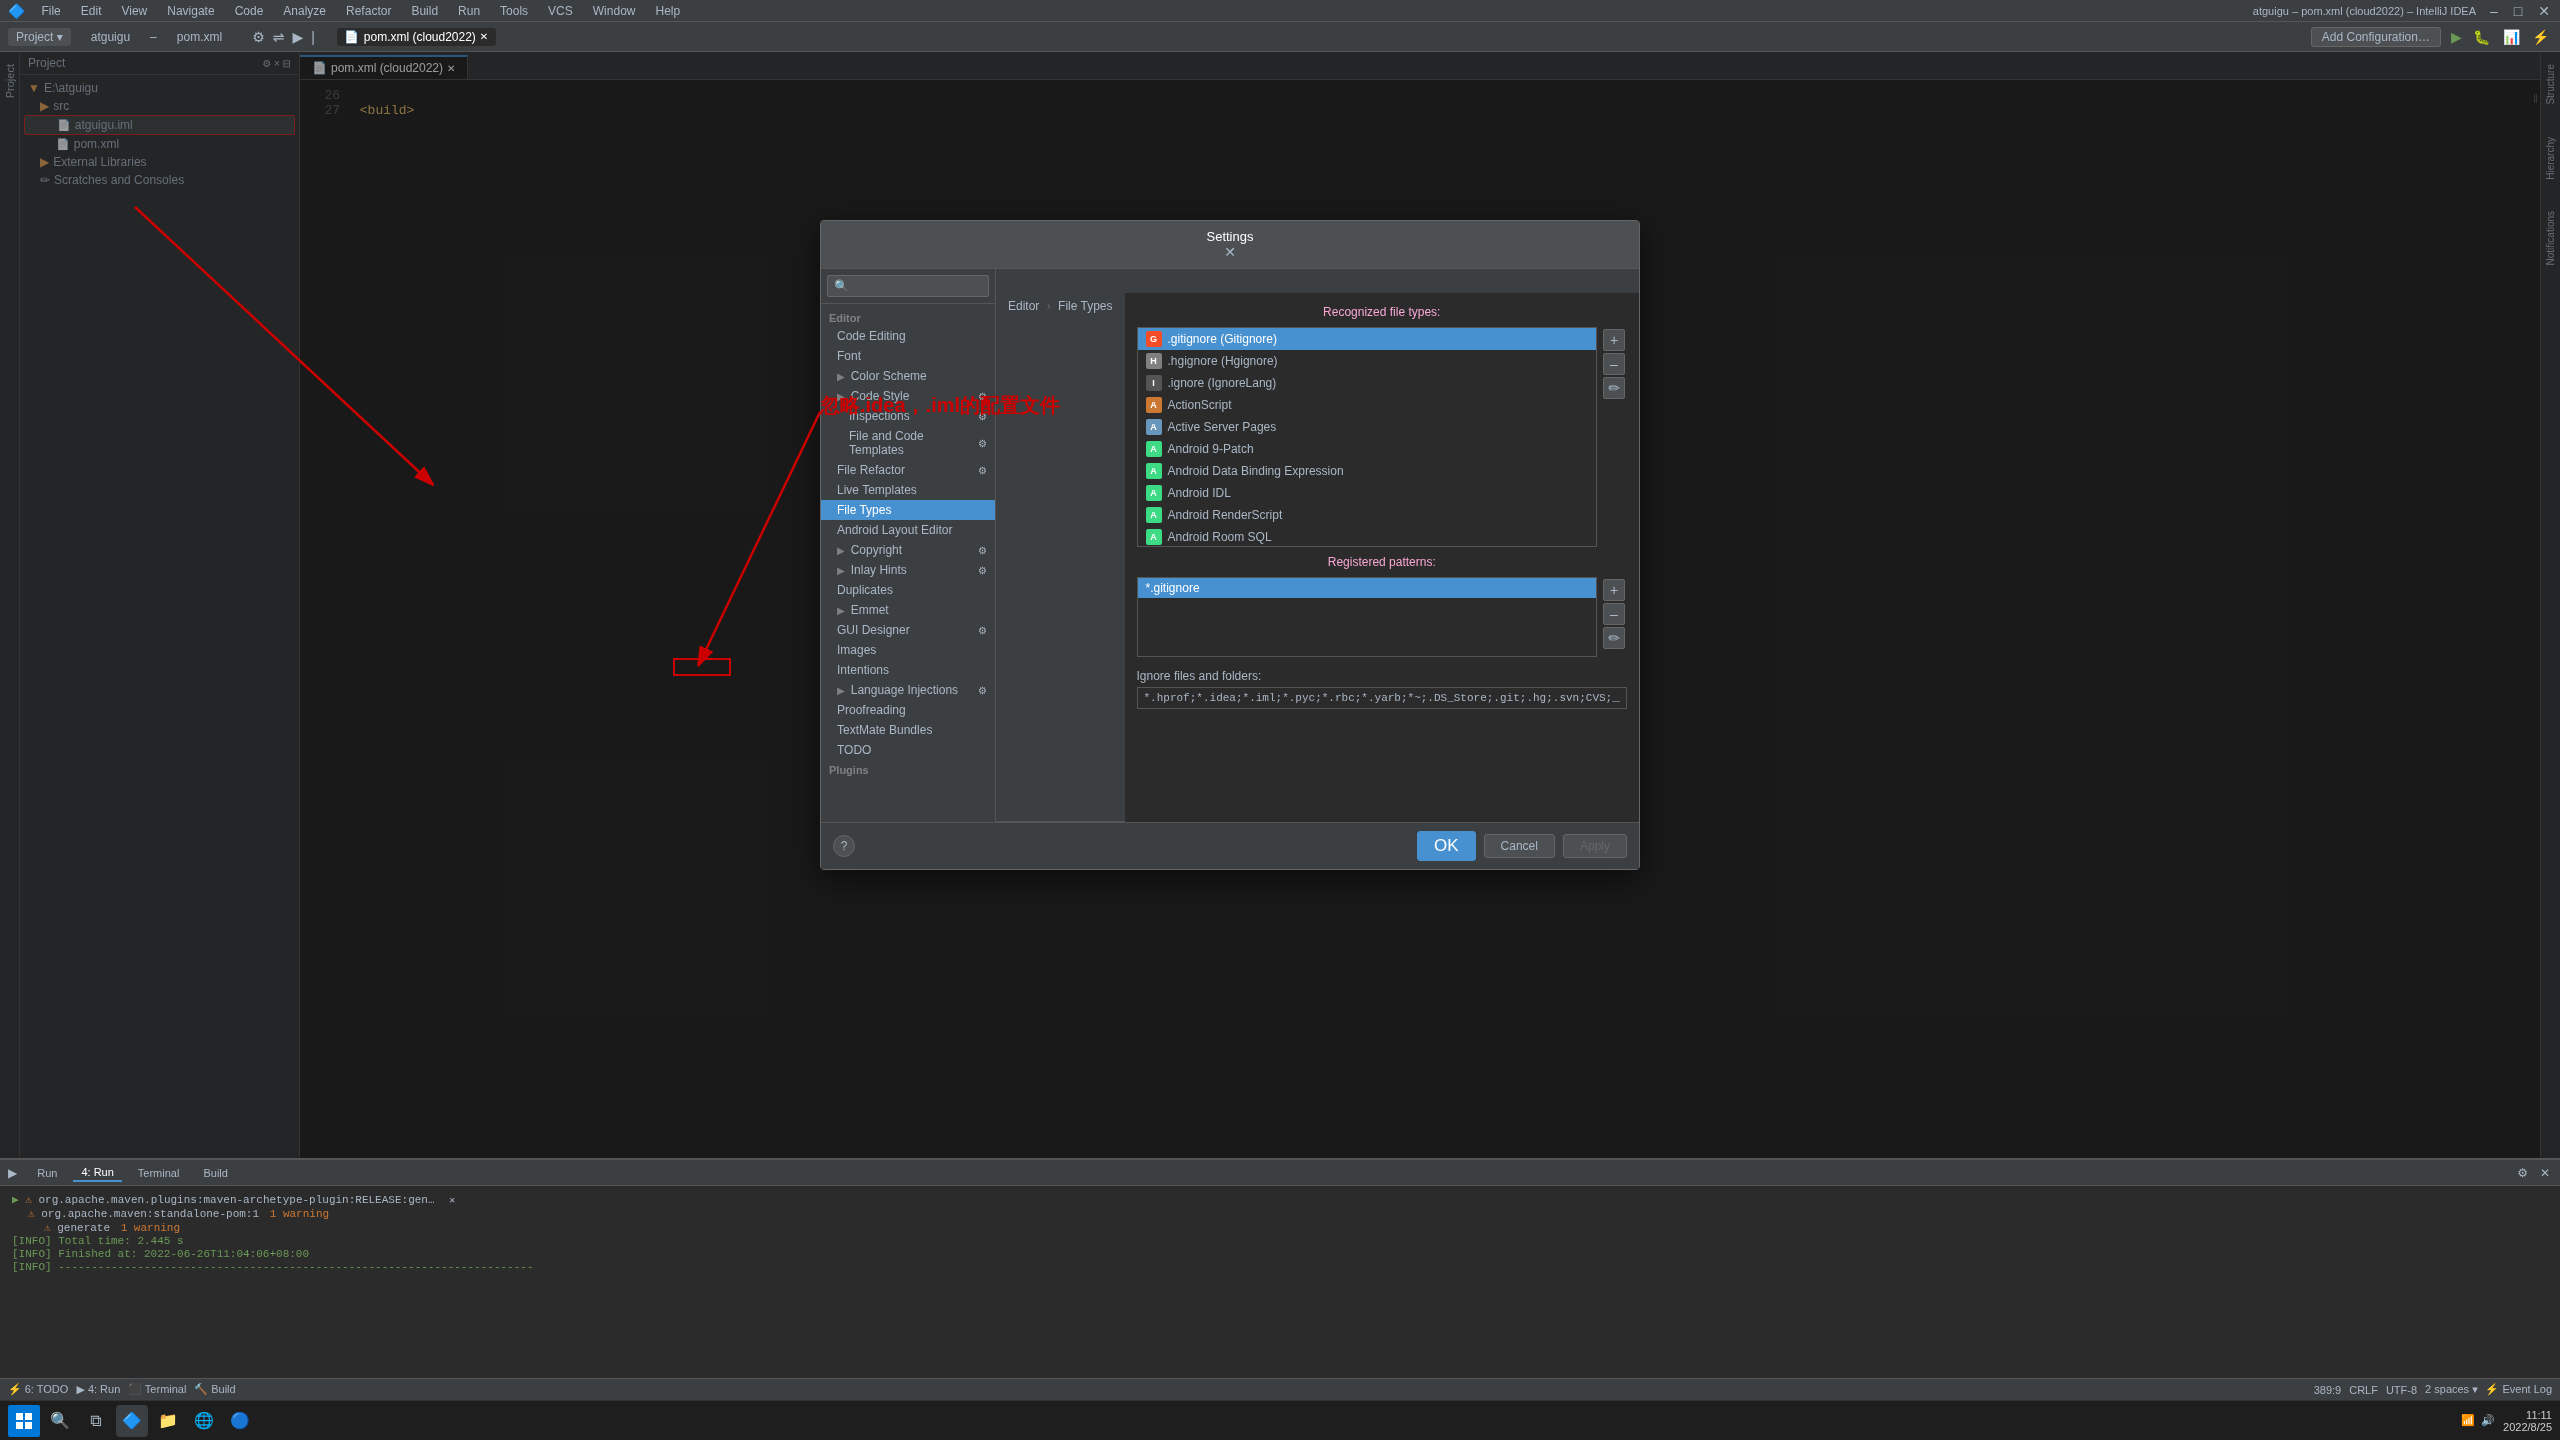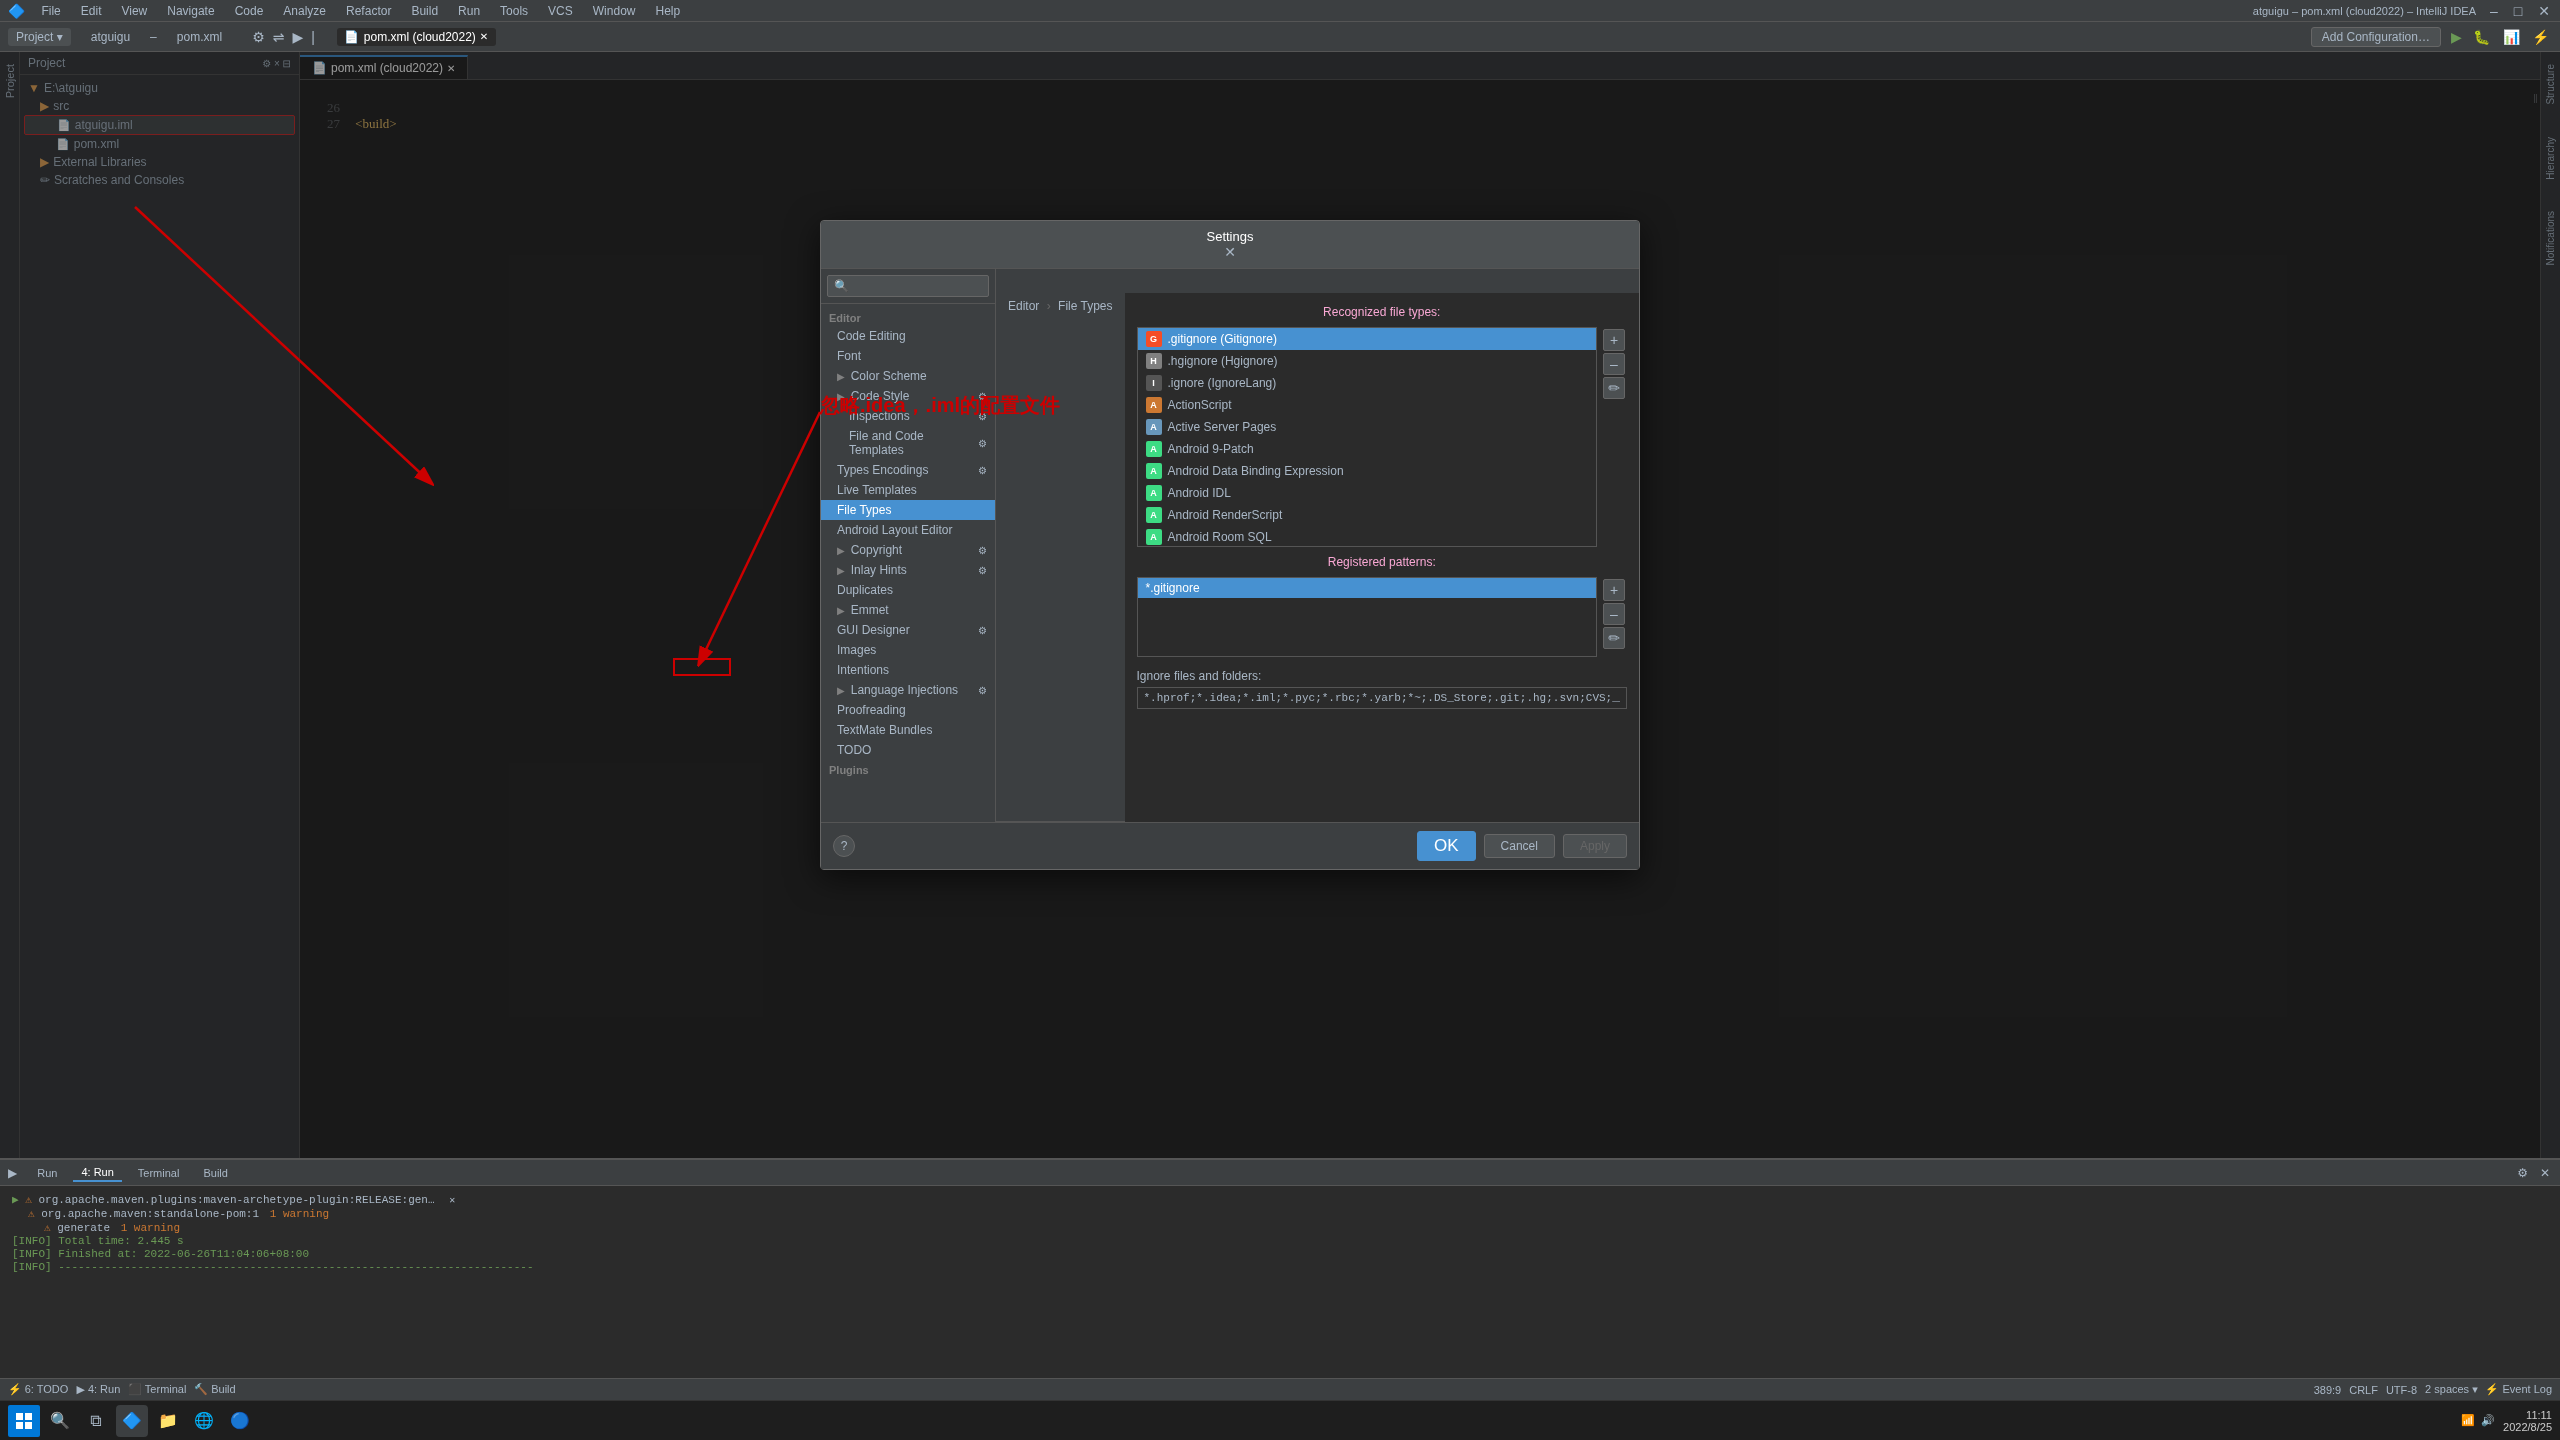--- a/index.html
+++ b/index.html
@@ -160,22 +160,22 @@
       border-top: 1px solid #555;
       border-right: 1px solid #555;
       cursor: pointer;
     }
     .editor-tab.active {
       background: #2b2b2b;
       color: #fff;
       border-top: 2px solid #4791d1;
     }
     .editor-content {
-      padding: 20px 16px;
-      font-family: Liberation Serif, serif;
+      padding: 8px 16px;
+      font-family: Liberation Mono, monospace;
       font-size: 13px;
       color: #a9b7c6;
     }
     .line-numbers {
       color: #606366;
       user-select: none;
       margin-right: 12px;
       display: inline-block;
       min-width: 24px;
       text-align: right;
@@ -737,21 +737,21 @@
             </div>
             <div class="settings-item indent2">
               <span>Inspections</span>
               <span style="margin-left:auto; font-size:10px;">⚙</span>
             </div>
             <div class="settings-item indent2">
               <span>File and Code Templates</span>
               <span style="margin-left:auto; font-size:10px;">⚙</span>
             </div>
             <div class="settings-item">
-              <span>Types Encodings</span>
+              <span>File Refactor</span>
               <span style="margin-left:auto; font-size:10px;">⚙</span>
             </div>
             <div class="settings-item">
               <span>Live Templates</span>
             </div>
             <div class="settings-item active">
               <span>File Types</span>
             </div>
             <div class="settings-item">
               <span>Android Layout Editor</span>

